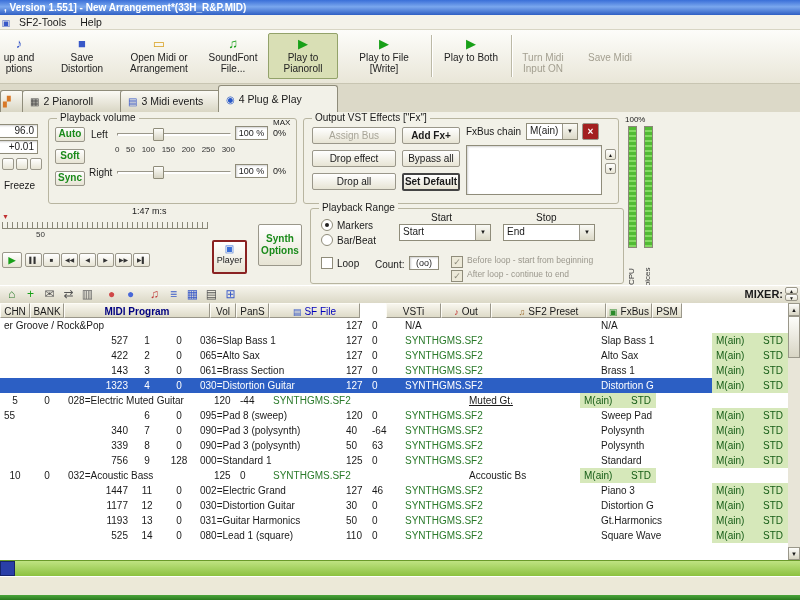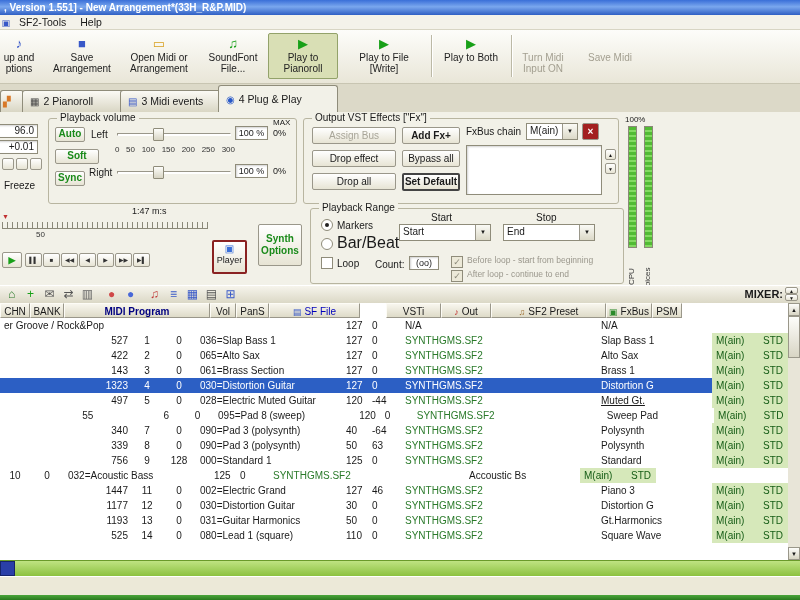--- a/index.html
+++ b/index.html
@@ -112,21 +112,21 @@
 
   <div class="toolbar">
     <div class="tbtn" style="left:-4px;width:46px;">
       <span class="ticon" style="color:#3858c8">♪</span>
       <span class="tlabel">up and
 ptions</span>
     </div>
     <div class="tbtn" style="left:46px;width:72px;">
       <span class="ticon" style="color:#3858c8">■</span>
       <span class="tlabel">Save
-Arrangement</span>
+Distortion</span>
     </div>
     <div class="tbtn" style="left:120px;width:78px;">
       <span class="ticon" style="color:#d8a020">▭</span>
       <span class="tlabel">Open Midi or
 Arrangement</span>
     </div>
     <div class="tbtn" style="left:200px;width:66px;">
       <span class="ticon" style="color:#18a018">♫</span>
       <span class="tlabel">SoundFont
 File...</span>
@@ -178,21 +178,21 @@
     <div class="ins abs" style="left:-6px;top:12px;width:44px;height:14px;font-size:10px;line-height:12px;text-align:right;padding-right:3px;"><span>96.0</span></div>
     <div class="ins abs" style="left:-6px;top:28px;width:44px;height:14px;font-size:10px;line-height:12px;text-align:right;padding-right:3px;"><span>+0.01</span></div>
     <div class="btn abs" style="left:2px;top:46px;width:12px;height:12px;"></div>
     <div class="btn abs" style="left:16px;top:46px;width:12px;height:12px;"></div>
     <div class="btn abs" style="left:30px;top:46px;width:12px;height:12px;"></div>
     <div class="abs" style="left:4px;top:68px;font-size:10px;">Freeze</div>
 
     <div class="gb" style="left:48px;top:6px;width:247px;height:84px;">
       <span class="gt">Playback volume</span>
       <div class="btn green abs" style="left:6px;top:8px;width:30px;height:15px;">Auto</div>
-      <div class="btn green abs" style="left:6px;top:30px;width:44px;height:15px;text-align:center;">Soft</div>
+      <div class="btn green abs" style="left:6px;top:30px;width:30px;height:15px;text-align:center;">Soft</div>
       <div class="btn green abs" style="left:6px;top:52px;width:30px;height:15px;">Sync</div>
       <span class="abs" style="left:42px;top:10px;font-size:10px;">Left</span>
       <div class="slider" style="left:68px;top:8px;width:114px;">
         <div class="groove"></div>
         <div class="thumb" style="left:36px;"></div>
       </div>
       <div class="ins abs" style="left:186px;top:7px;width:33px;height:14px;font-size:9px;line-height:12px;text-align:center;">100 %</div>
       <span class="abs" style="left:224px;top:-1px;font-size:8px;">MAX</span>
       <span class="abs" style="left:224px;top:9px;font-size:9px;">0%</span>
       <div class="abs" style="left:66px;top:26px;width:120px;display:flex;justify-content:space-between;" id="vol-scale">
@@ -254,21 +254,21 @@
       </div>
     <div class="abs" style="left:212px;top:128px;width:35px;height:34px;border:2px solid #8a2222;border-radius:2px;background:linear-gradient(#fff,#e7e4d4);text-align:center;box-sizing:border-box;">
       <span style="display:block;font-size:10px;color:#3a6fd8;line-height:13px;">▣</span>
       <span style="display:block;font-size:9px;line-height:10px;">Player</span>
     </div>
     <div class="btn green abs" style="left:258px;top:112px;width:44px;height:42px;white-space:normal;line-height:12px;padding-top:8px;">Synth Options</div>
 
     <div class="gb" style="left:310px;top:96px;width:312px;height:74px;">
       <span class="gt">Playback Range</span>
       <div class="abs" style="left:10px;top:10px;font-size:10px;"><span class="radio on"></span><span>Markers</span></div>
-      <div class="abs" style="left:10px;top:25px;font-size:16px;"><span class="radio"></span><span>Bar/Beat</span></div>
+      <div class="abs" style="left:10px;top:25px;font-size:10px;"><span class="radio"></span><span>Bar/Beat</span></div>
       <span class="abs" style="left:120px;top:3px;font-size:10px;">Start</span>
       <span class="abs" style="left:225px;top:3px;font-size:10px;">Stop</span>
       <div class="combo" style="left:88px;top:15px;width:92px;height:17px;">
         <span class="cv">Start</span>
         <span class="drop">▼</span>
       </div>
       <div class="combo" style="left:192px;top:15px;width:92px;height:17px;">
         <span class="cv">End</span>
         <span class="drop">▼</span>
       </div>
@@ -377,35 +377,34 @@
         <div class="td" style="width: 26px; text-align: left;">127</div>
         <div class="td" style="width: 33px; text-align: left;">0</div>
         <div class="td sf" style="width: 91px; text-align: left;">SYNTHGMS.SF2</div>
         <div class="td" style="width: 55px; text-align: left;"></div>
         <div class="td" style="width: 50px; text-align: left;"></div>
         <div class="td" style="width: 115px; text-align: left;">Distortion G</div>
         <div class="td fx" style="width: 46px; text-align: left;">M(ain)</div>
         <div class="td fx" style="width: 30px; text-align: center;">STD</div>
       </div>
       <div class="trow">
-        <div class="td" style="width: 132px; text-align: right;">497</div>
         <div class="td" style="width: 30px; text-align: center;">5</div>
         <div class="td" style="width: 34px; text-align: center;">0</div>
         <div class="td" style="width: 146px; text-align: left;">028=Electric Muted Guitar</div>
         <div class="td" style="width: 26px; text-align: left;">120</div>
         <div class="td" style="width: 33px; text-align: left;">-44</div>
         <div class="td sf" style="width: 91px; text-align: left;">SYNTHGMS.SF2</div>
         <div class="td" style="width: 55px; text-align: left;"></div>
         <div class="td" style="width: 50px; text-align: left;"></div>
         <div class="td" style="width: 115px; text-align: left; text-decoration: underline;">Muted Gt.</div>
         <div class="td fx" style="width: 46px; text-align: left;">M(ain)</div>
         <div class="td fx" style="width: 30px; text-align: center;">STD</div>
       </div>
       <div class="trow">
-        <div class="td" style="width: 132px; text-align: center; margin-left: 24px;">55</div>
+        <div class="td" style="width: 132px; text-align: left;">55</div>
         <div class="td" style="width: 30px; text-align: center;">6</div>
         <div class="td" style="width: 34px; text-align: center;">0</div>
         <div class="td" style="width: 146px; text-align: left;">095=Pad 8 (sweep)</div>
         <div class="td" style="width: 26px; text-align: left;">120</div>
         <div class="td" style="width: 33px; text-align: left;">0</div>
         <div class="td sf" style="width: 91px; text-align: left;">SYNTHGMS.SF2</div>
         <div class="td" style="width: 55px; text-align: left;"></div>
         <div class="td" style="width: 50px; text-align: left;"></div>
         <div class="td" style="width: 115px; text-align: left;">Sweep Pad</div>
         <div class="td fx" style="width: 46px; text-align: left;">M(ain)</div>

